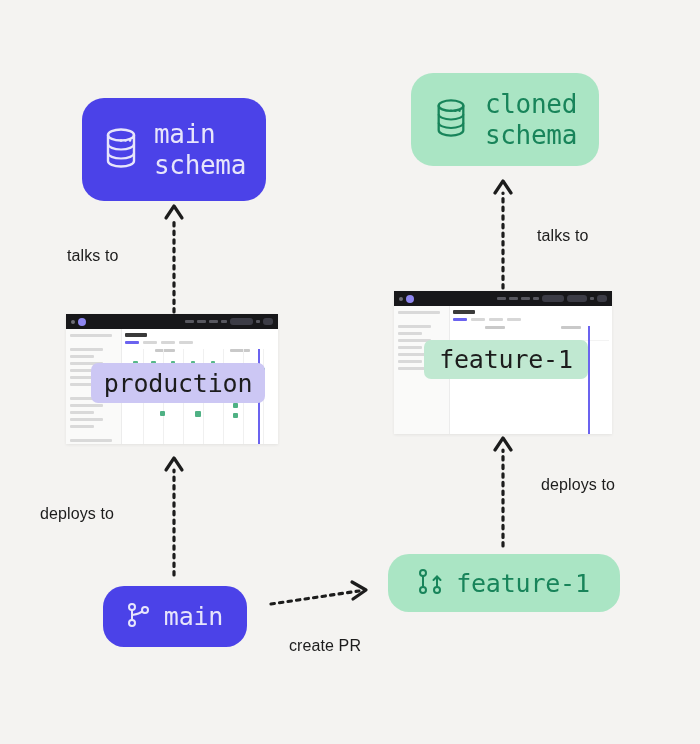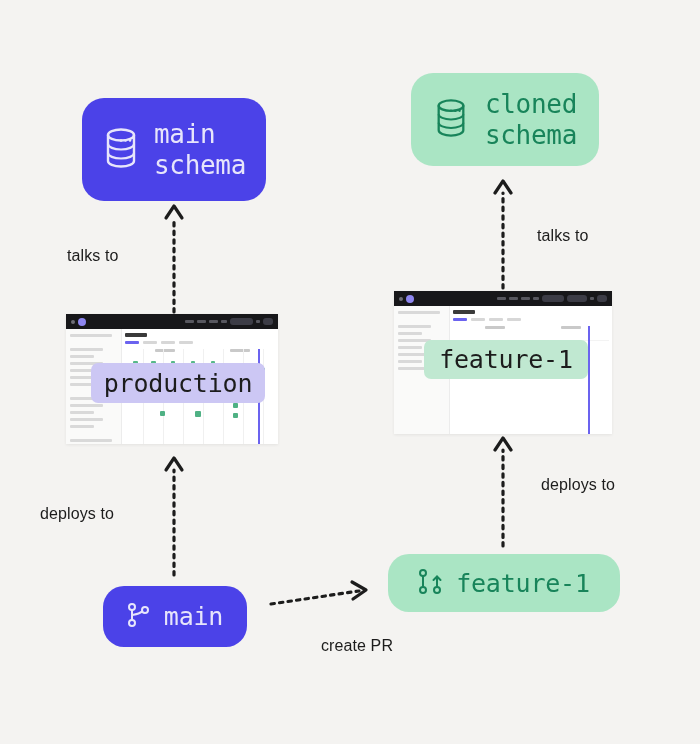--- a/index.html
+++ b/index.html
@@ -91,21 +91,21 @@
     position: absolute;
     font-size: 16px;
     color: #1c1c1c;
     white-space: nowrap;
     letter-spacing: 0.1px;
   }
   .lbl-talks-left   { left: 67px;  top: 247px; }
   .lbl-talks-right  { left: 537px; top: 227px; }
   .lbl-deploys-left { left: 40px;  top: 505px; }
   .lbl-deploys-right{ left: 541px; top: 476px; }
-  .lbl-create-pr    { left: 289px; top: 637px; margin-left: 32px; }
+  .lbl-create-pr    { left: 289px; top: 637px; }
 
   
   .arrow-layer {
     position: absolute;
     inset: 0;
     pointer-events: none;
   }
 
   
   .shot {

